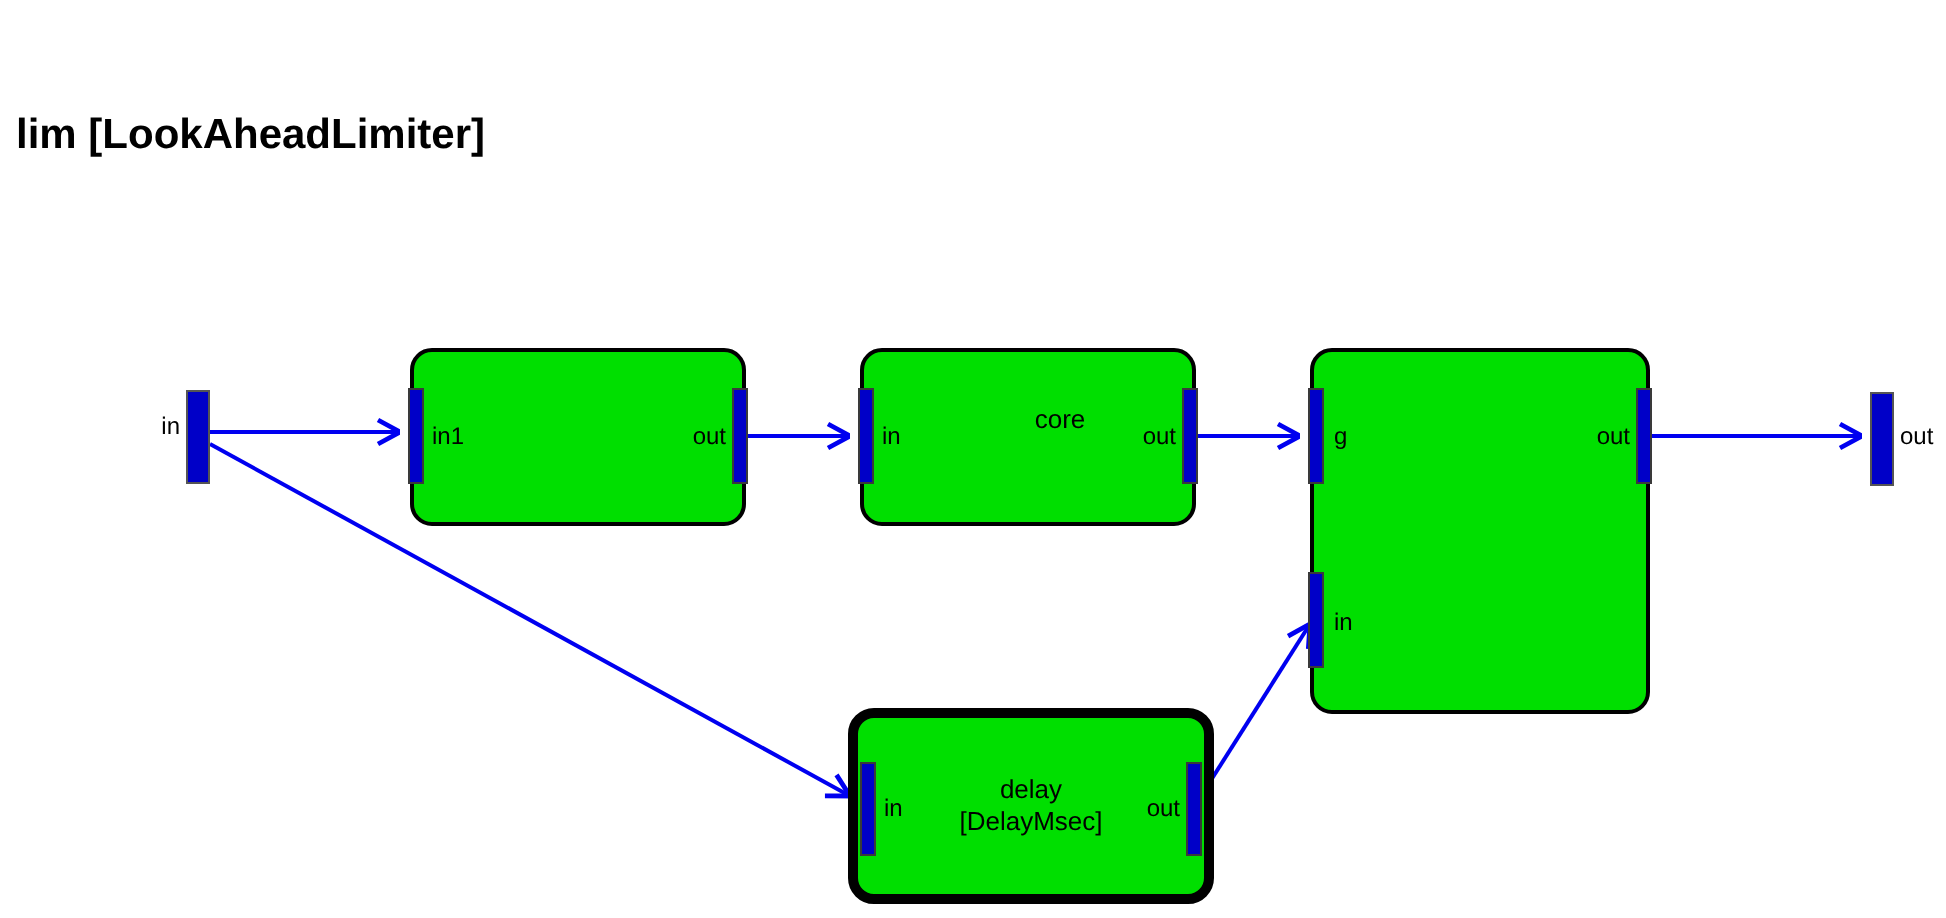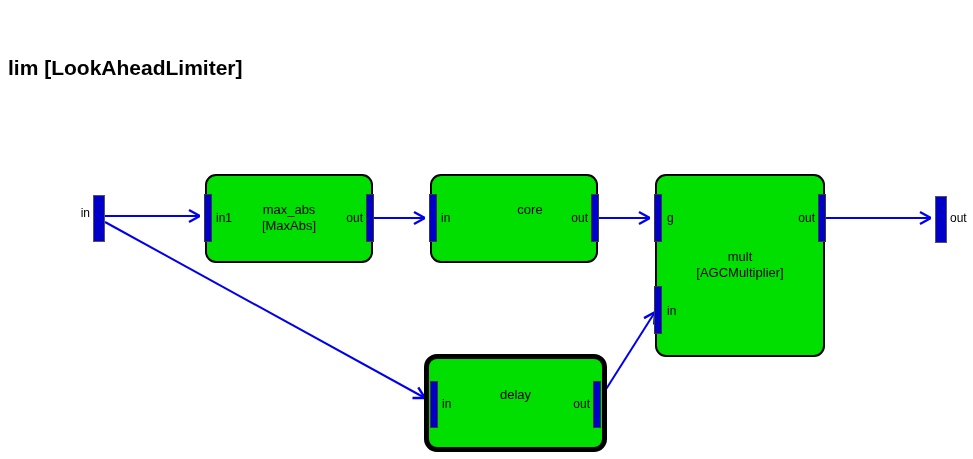--- a/index.html
+++ b/index.html
@@ -79,52 +79,45 @@
     <line class="wire" x1="826" y1="218" x2="931" y2="218" marker-end="url(#arrow)"></line>
   </svg>
 
   <div class="terminal-bar" style="left:93px;top:195px;"></div>
   <div class="port-label right-align" style="left:58px;top:206px;width:32px;">in</div>
 
   <div class="terminal-bar" style="left:935px;top:196px;"></div>
   <div class="port-label" style="left:950px;top:211px;">out</div>
 
   <div class="block" style="left:205px;top:174px;width:168px;height:89px;"></div>
-  <div class="block-label" style="left:205px;top:202px;width:168px;">
-    <div>max_abs</div>
-    <div>[MaxAbs]</div>
-  </div>
   <div class="port-bar" style="left:204px;top:194px;"></div>
   <div class="port-label" style="left:216px;top:211px;">in1</div>
   <div class="port-bar" style="left:366px;top:194px;"></div>
   <div class="port-label right-align" style="left:326px;top:211px;width:37px;">out</div>
 
   <div class="block" style="left:430px;top:174px;width:168px;height:89px;"></div>
   <div class="block-label" style="left:430px;top:202px;width:200px;">
     <div>core</div>
   </div>
   <div class="port-bar" style="left:429px;top:194px;"></div>
   <div class="port-label" style="left:441px;top:211px;">in</div>
   <div class="port-bar" style="left:591px;top:194px;"></div>
   <div class="port-label right-align" style="left:551px;top:211px;width:37px;">out</div>
 
   <div class="block" style="left:655px;top:174px;width:170px;height:183px;"></div>
-  <div class="block-label" style="left:655px;top:249px;width:170px;">
-    <div>mult</div>
-    <div>[AGCMultiplier]</div>
-  </div>
   <div class="port-bar" style="left:654px;top:194px;"></div>
   <div class="port-label" style="left:667px;top:211px;">g</div>
   <div class="port-bar" style="left:654px;top:286px;"></div>
   <div class="port-label" style="left:667px;top:304px;">in</div>
   <div class="port-bar" style="left:818px;top:194px;"></div>
   <div class="port-label right-align" style="left:778px;top:211px;width:37px;">out</div>
 
   <div class="block selected" style="left:424px;top:354px;width:183px;height:98px;"></div>
   <div class="block-label" style="left:424px;top:387px;width:183px;">
     <div>delay</div>
+    <div>[DelayMsec]</div>
   </div>
   <div class="port-bar" style="left:430px;top:381px;height:47px;"></div>
   <div class="port-label" style="left:442px;top:397px;">in</div>
   <div class="port-bar" style="left:593px;top:381px;height:47px;"></div>
   <div class="port-label right-align" style="left:553px;top:397px;width:37px;">out</div>
 
 </div>
 
 </body></html>

